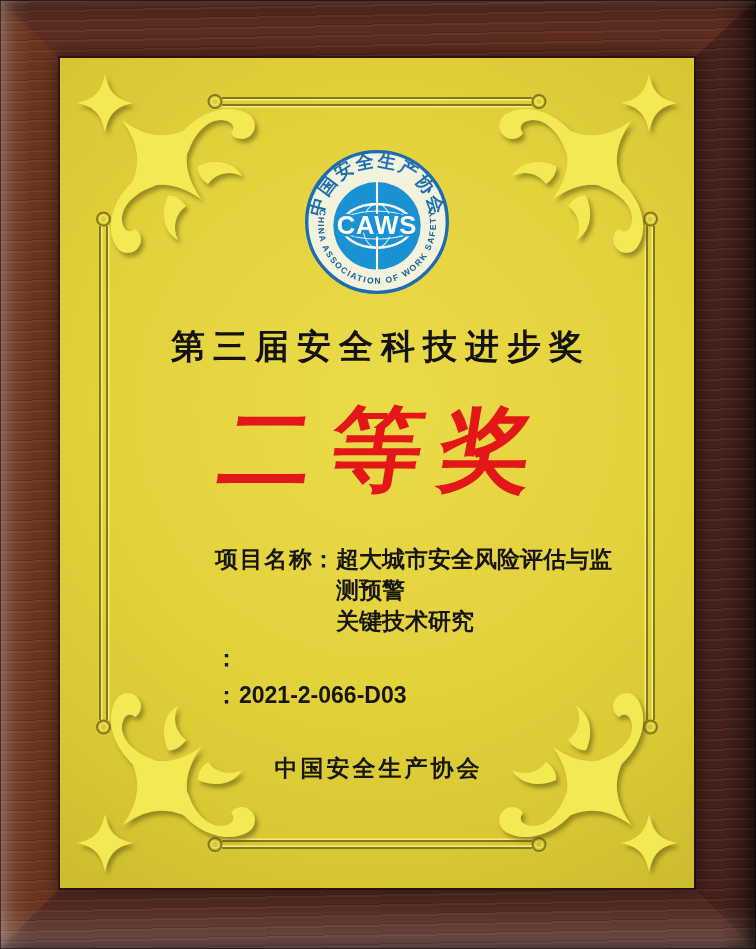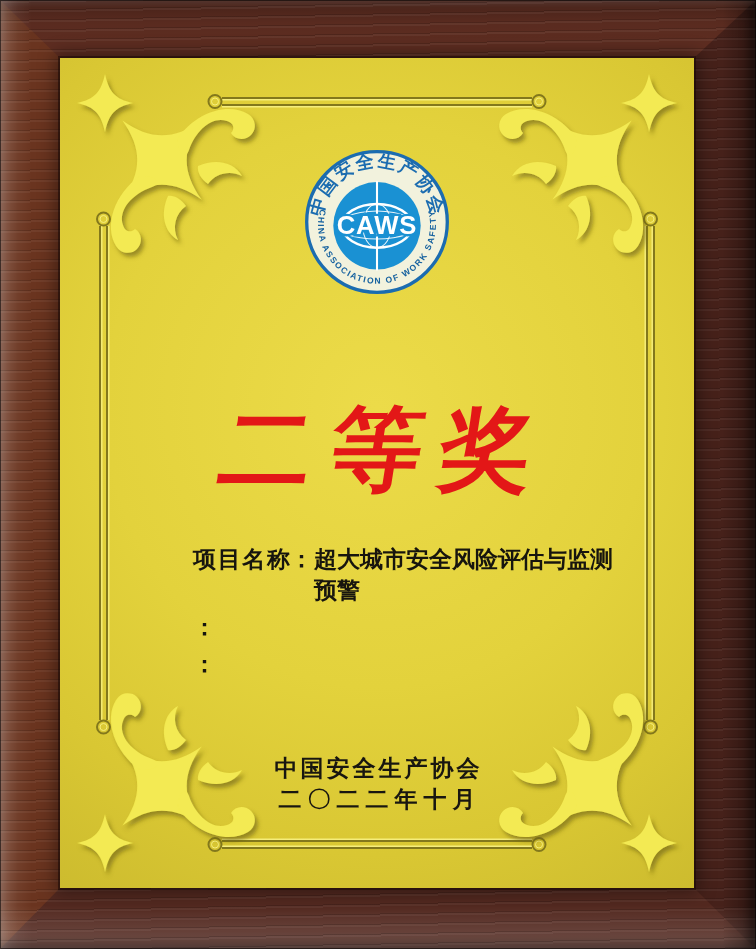--- a/index.html
+++ b/index.html
@@ -55,21 +55,21 @@
   .prize{
     position:absolute;top:336px;left:0;width:100%;text-align:center;
     font-size:92px;font-weight:900;letter-spacing:18px;padding-left:18px;box-sizing:border-box;
     color:#e31717;line-height:110px;
   }
   .prize-inner{display:inline-block;transform:skewX(-9deg);}
   .fields{
     position:absolute;left:133px;top:486px;width:430px;
     font-size:23px;font-weight:700;color:#17150e;
   }
-  .field{display:flex;margin-bottom:6px;line-height:31px;}
+  .field{display:flex;margin-bottom:6px;line-height:31px;margin-left:22px;}
   .flabel{width:97px;flex:none;text-align:justify;text-align-last:justify;}
   .colon{flex:none;width:24px;}
   .fvalue{flex:1;}
   .issuer{
     position:absolute;top:695px;left:0;width:100%;text-align:center;
     font-size:23px;font-weight:700;letter-spacing:3px;padding-left:3px;box-sizing:border-box;color:#181610;
   }
   .idate{
     position:absolute;top:726px;left:0;width:100%;text-align:center;
     font-size:23px;font-weight:700;letter-spacing:6px;padding-left:6px;box-sizing:border-box;color:#181610;
@@ -147,37 +147,41 @@
       <g stroke="#ffffff" fill="none">
         <line x1="80" y1="37" x2="80" y2="131" stroke-width="2.2"></line>
         <ellipse cx="80" cy="84" rx="37" ry="23" stroke-width="2.6"></ellipse>
         <ellipse cx="80" cy="84" rx="15" ry="23" stroke-width="1.1" opacity="0.9"></ellipse>
         <path d="M45,75 Q80,62 115,75" stroke-width="1.1" opacity="0.9"></path>
         <path d="M45,92 Q80,104 115,92" stroke-width="1.1" opacity="0.9"></path>
       </g>
       <text x="80" y="93" text-anchor="middle" font-size="27" font-weight="bold" fill="#ffffff" stroke="#1a91d3" stroke-width="5" paint-order="stroke" letter-spacing="1">CAWS</text>
     </svg>
 
+    <div class="title">第三届安全科技进步奖</div>
 
     <div class="prize">
       <span class="prize-inner">二等奖</span>
     </div>
 
     <div class="fields">
       <div class="field">
         <span class="flabel">项目名称</span>
         <span class="colon">：</span>
         <span class="fvalue">
           <div>超大城市安全风险评估与监测预警</div>
+          <div>关键技术研究</div>
         </span>
       </div>
       <div class="field">
         <span class="colon">：</span>
       </div>
       <div class="field">
         <span class="colon">：</span>
+        <span class="fvalue">
+          <div>2021-2-066-D03</div>
+        </span>
       </div>
     </div>
 
     <div class="issuer">中国安全生产协会</div>
-    <div class="idate">二〇二二年十月</div>
   </div>
 </div>
 
 </body></html>

